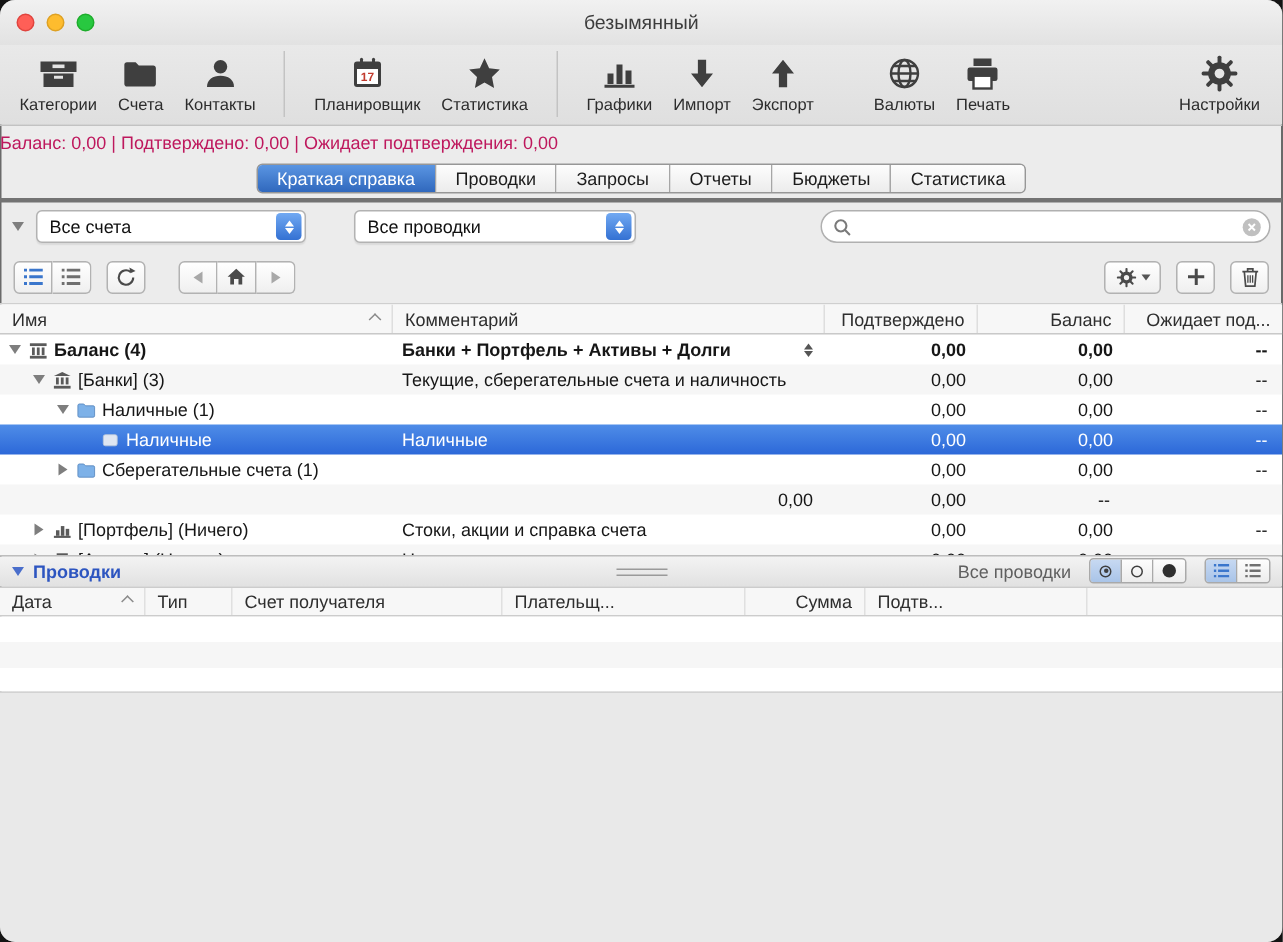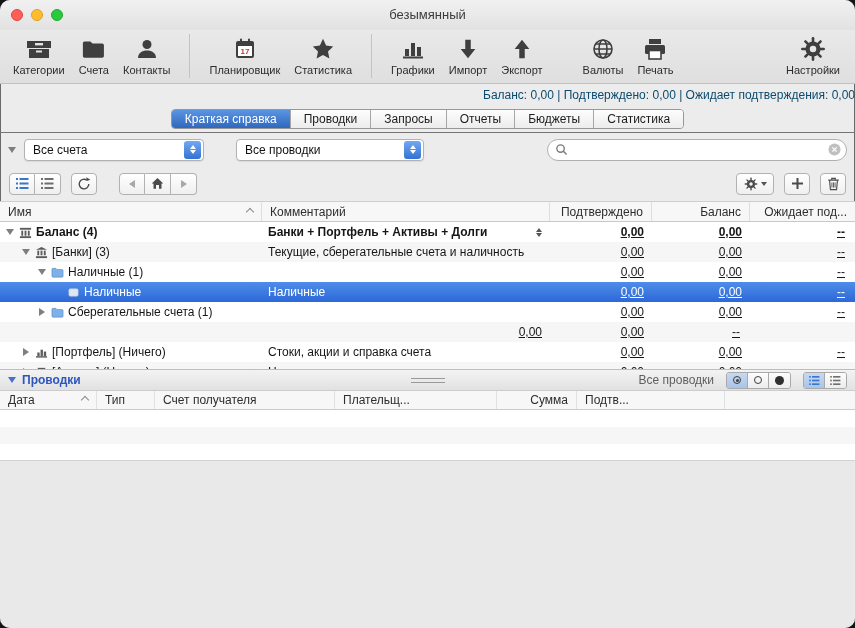--- a/index.html
+++ b/index.html
@@ -20,31 +20,31 @@
   .toolbar { height:54px; flex:none; display:flex; align-items:flex-start; padding:1px 8px 0 6px;
              background:linear-gradient(#e9e9e9,#dfdfdf); border-bottom:1px solid #c2c2c2; }
   .tb-item { display:flex; flex-direction:column; align-items:center; padding:2px 7px; }
   .tb-icon { height:31px; display:flex; align-items:center; justify-content:center; }
   .tb-label { font-size:11px; color:#2c2c2c; white-space:nowrap; }
   .tb-sep { width:1px; height:44px; background:#c3c3c3; margin:3px 12px 0 12px; flex:none; }
   .tb-gap { width:26px; flex:none; }
   .tb-spring { margin-left:auto; }
 
   
-  .statusbar { height:22px; flex:none; text-align:right; font-size:12px; color:#0c4a6e; line-height:22px; }
+  .statusbar { height:22px; flex:none; text-align:left; font-size:12px; color:#be185d; line-height:22px; }
   .tabsrow { height:26px; flex:none; display:flex; justify-content:center; align-items:center; }
   .seg-group { display:inline-flex; border:1px solid #979797; border-radius:4px; overflow:hidden; height:20px; }
   .seg { padding:0 13px; font-size:12px; line-height:18px; color:#1c1c1c;
          background:linear-gradient(#fdfdfd,#ececec); border-right:1px solid #a6a6a6; }
   .seg:last-child { border-right:none; }
   .seg.active { background:linear-gradient(#5a95e2,#3068bd); color:#fff; }
 
   
   .filterrow { height:34px; flex:none; display:flex; align-items:center; padding:16px 8px; gap:0;
-               border-top:1px solid #737373; }
+               border-top:3px solid #737373; }
   .tri-d { width:0; height:0; border-left:4px solid transparent; border-right:4px solid transparent; border-top:6px solid #7e7e7e; }
   .tri-r { width:0; height:0; border-top:4px solid transparent; border-bottom:4px solid transparent; border-left:6px solid #7e7e7e; }
   .popup { display:flex; align-items:center; height:22px; background:#fff; border:1px solid #b2b2b2; border-radius:4px;
            box-shadow:0 1px 1px rgba(0,0,0,.08); }
   .popup .val { flex:1; padding:0 8px; font-size:12px; color:#111; white-space:nowrap; }
   .popup .ctrl { width:17px; height:18px; margin-right:2px; border-radius:3px; flex:none;
                  background:linear-gradient(#71a9f2,#3471d3); display:flex; flex-direction:column; align-items:center; justify-content:center; gap:1px; }
   .tu { width:0;height:0;border-left:3px solid transparent;border-right:3px solid transparent;border-bottom:4px solid #fff; }
   .td { width:0;height:0;border-left:3px solid transparent;border-right:3px solid transparent;border-top:4px solid #fff; }
   .search { display:flex; align-items:center; height:22px; width:300px; margin-left:auto; gap:4px;
@@ -72,21 +72,21 @@
   .th { display:flex; align-items:center; padding:0 8px; border-right:1px solid #dedede; overflow:hidden; white-space:nowrap; }
   .th.num { justify-content:flex-end; }
   .th:last-child { border-right:none; }
   .rows { flex:none; }
   .row { height:20px; font-size:12px; color:#161616; align-items:center; }
   .row:nth-child(even) { background:#f6f6f6; }
   .cell { display:flex; align-items:center; overflow:hidden; white-space:nowrap; height:20px; }
   .cell.name { gap:4px; padding-right:4px; }
   .cell.comment { padding:0 6px; }
   .cell.comment .cmt { flex:1; overflow:hidden; text-overflow:ellipsis; }
-  .cell.num { justify-content:flex-end; padding-right:8px;text-decoration:underline; }
+  .cell.num { justify-content:flex-end; padding-right:8px; }
   .cell.pendcol { padding-right:10px; }
   .ind0 { padding-left:6px; } .ind1 { padding-left:22px; } .ind2 { padding-left:38px; } .ind3 { padding-left:54px; }
   .arrow { width:8px; flex:none; display:flex; justify-content:center; }
   .arrow.hide { visibility:hidden; }
   .ticon { width:14px; height:14px; flex:none; display:flex; align-items:center; justify-content:center; }
   .row.bold .rowname, .row.bold .cmt, .row.bold.row .cell.num { font-weight:bold; }
   .row.selected { background:linear-gradient(#4f8de8,#2c68d8); color:#fff; }
   .row.selected .tri-r, .row.selected .tri-d { border-left-color:#fff; border-top-color:#fff; }
   .updown { display:flex; flex-direction:column; gap:1px; margin-left:auto; padding-right:2px; }
   .updown .tu2 { width:0;height:0;border-left:3px solid transparent;border-right:3px solid transparent;border-bottom:4px solid #555; }

